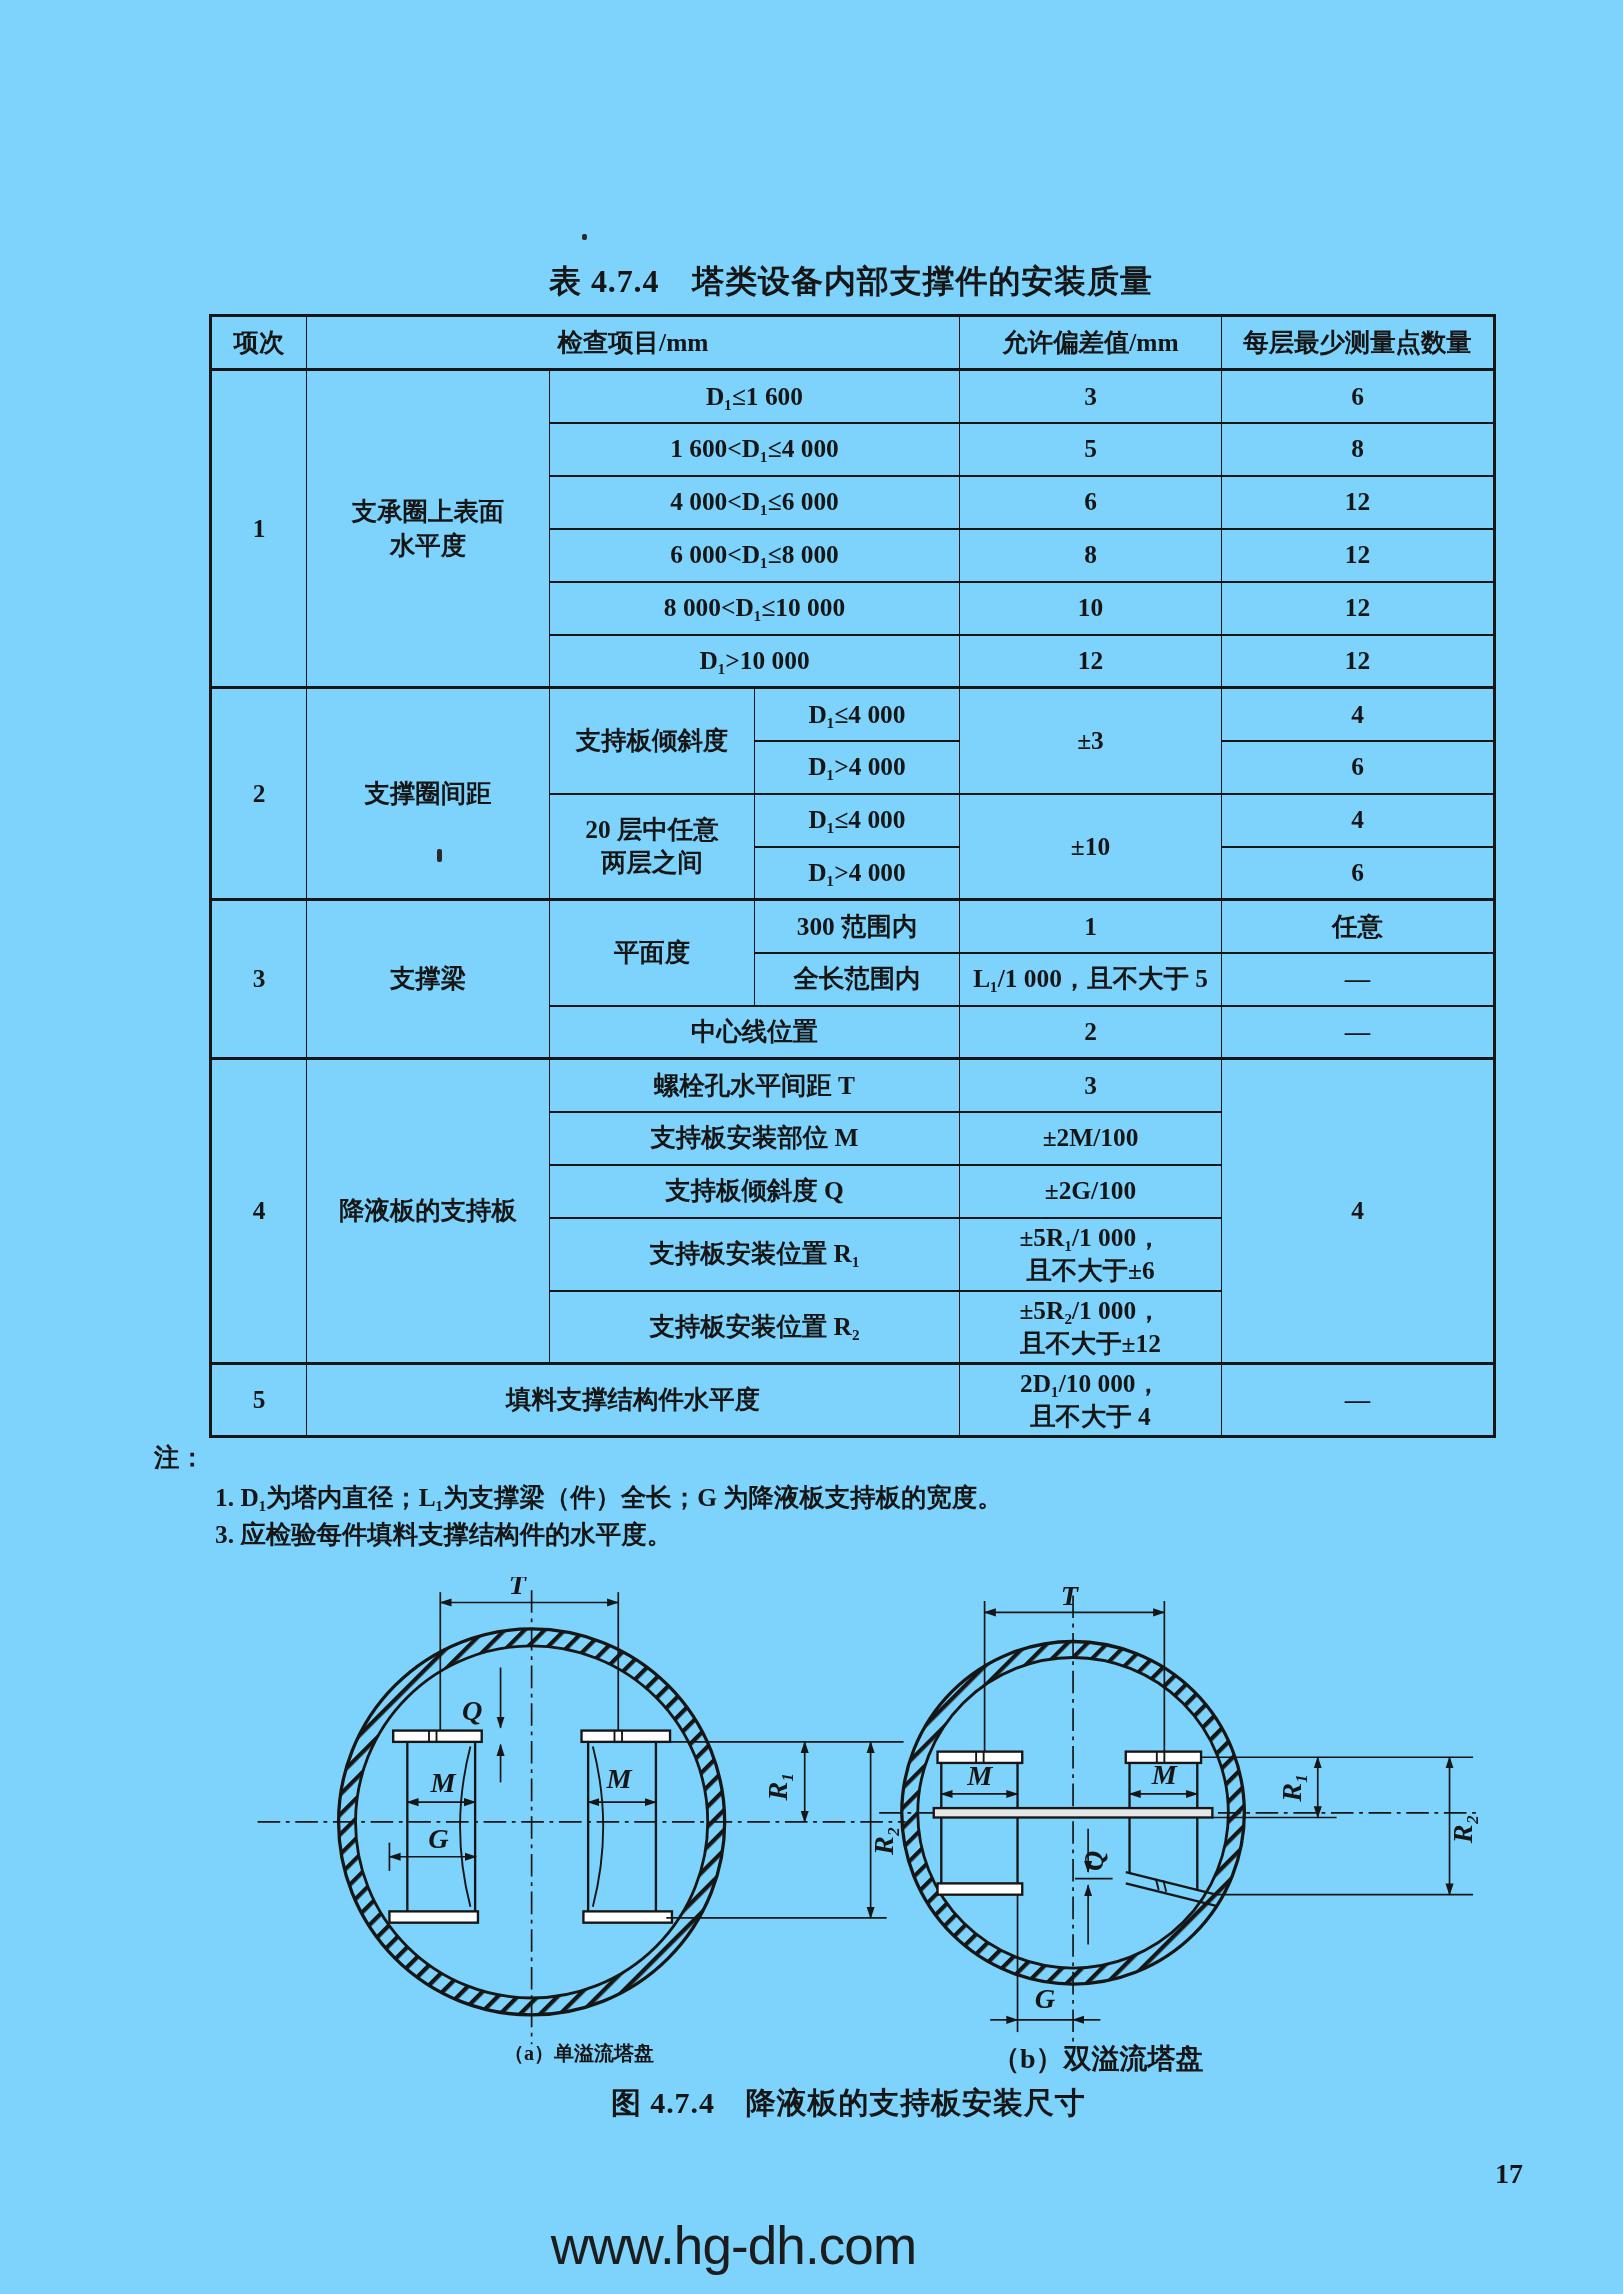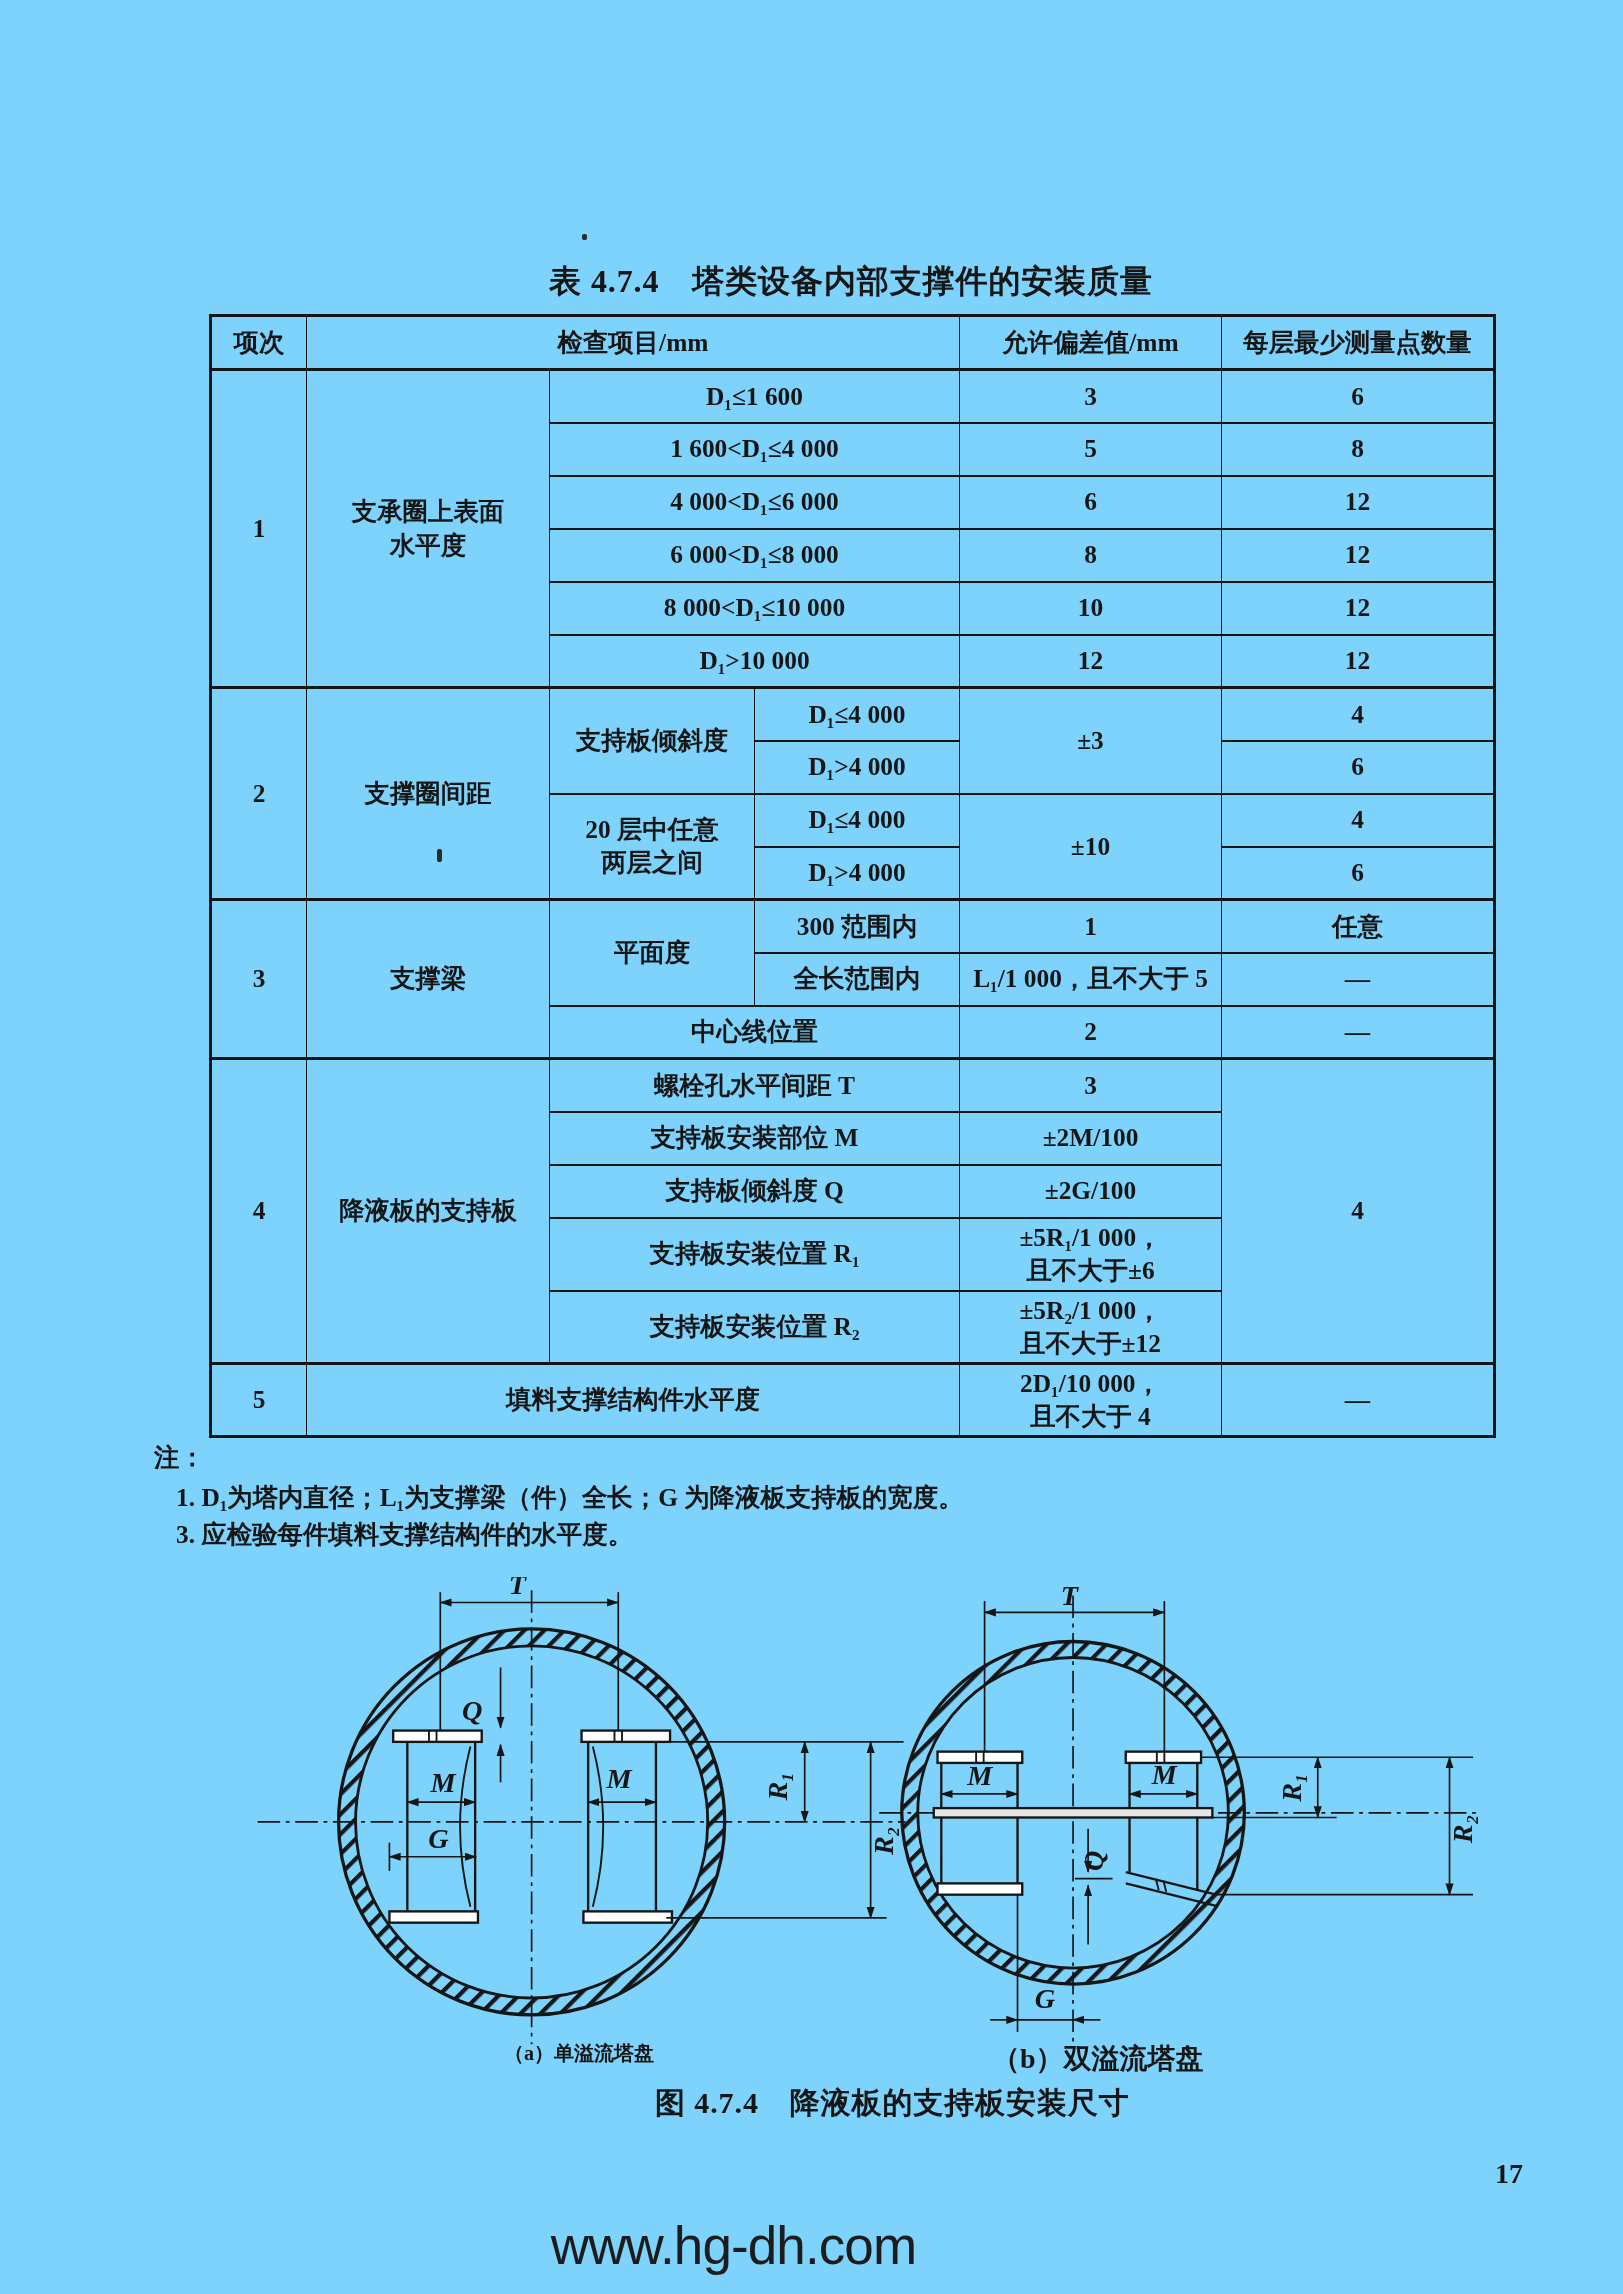--- a/index.html
+++ b/index.html
@@ -15,27 +15,27 @@
               border-top:2.8px solid #161616;border-bottom:2.8px solid #161616;
               text-align:center;vertical-align:middle;padding:0 3.8px;
               font-size:25.4px;font-weight:bold;line-height:1.3;white-space:pre-line;}
   table.qt tr{height:53px;}
   table.qt tr.hd{height:54px;margin-left:20px;}
   table.qt tr.tall{height:73px;}
   table.qt td.sec{border-top-width:3.8px;}
   
   .notes{position:absolute;left:154px;top:1441px;width:1224px;font-size:25.4px;font-weight:bold;}
   .notes .nlabel{margin-bottom:3.8px;}
-  .notes .nitem{margin-left:22px;line-height:37px;}
+  .notes .nitem{margin-left:61px;line-height:37px;}
   
   svg text{font-family:"Liberation Serif","DejaVu Serif",serif;}
   .dimlbl{font-size:30px;font-style:italic;font-weight:bold;fill:#161616;}
   .figcap-a{position:absolute;left:504px;top:2040px;font-size:20px;font-weight:bold;}
   .figcap-b{position:absolute;left:992px;top:2040px;font-size:28px;font-weight:bold;}
-  .figcap{position:absolute;left:611px;top:2083px;font-size:30px;font-weight:bold;letter-spacing:0.9px;margin-left:44px;}
+  .figcap{position:absolute;left:611px;top:2083px;font-size:30px;font-weight:bold;letter-spacing:0.9px;}
   .pageno{position:absolute;left:1495px;top:2158px;font-size:28px;font-weight:bold;}
   .footer{position:absolute;left:0;top:2215px;width:1467px;text-align:center;
           font-family:"Liberation Sans","DejaVu Sans",sans-serif;font-size:53px;
           font-weight:400;color:#1c1c1c;letter-spacing:-0.9px;}
   .artifact{position:absolute;background:#2a2a2a;border-radius:1.9px;}
 </style>
 </head>
 <body>
 
 <div id="page">

